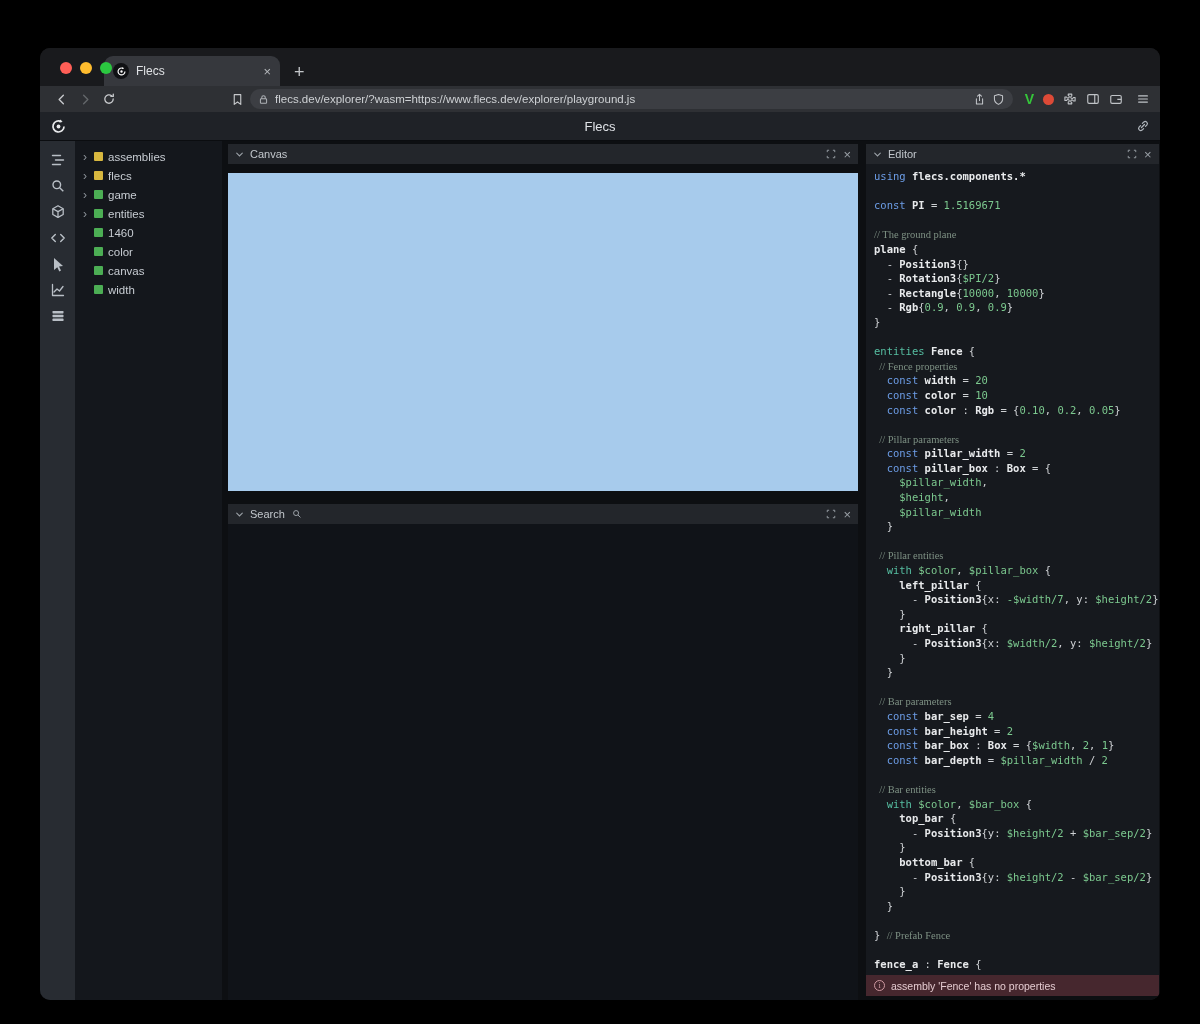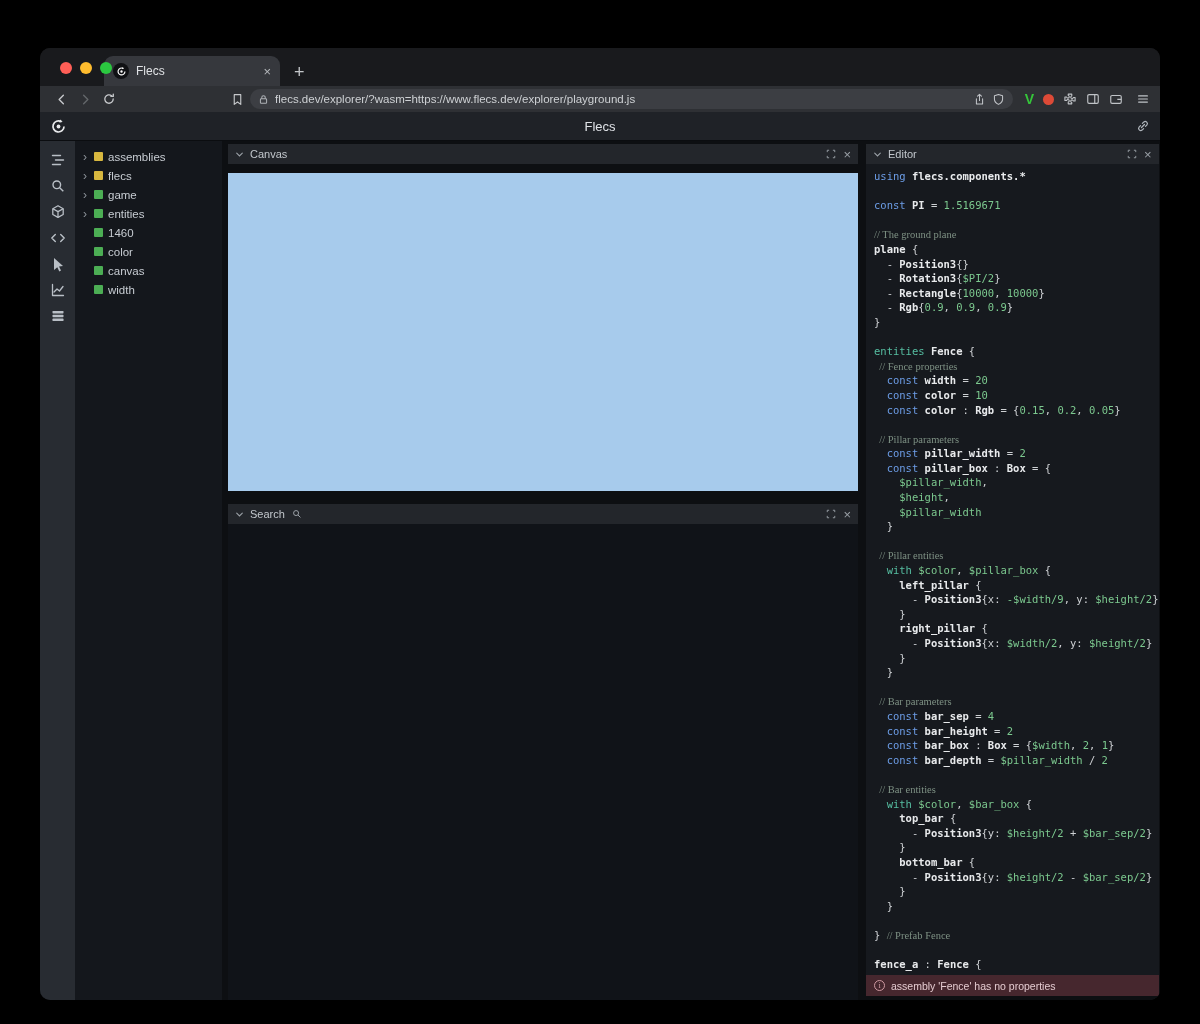--- a/index.html
+++ b/index.html
@@ -361,34 +361,34 @@
             <div class="code-line"><span class="tok-p">  - </span><span class="tok-t">Position3</span><span class="tok-p">{}</span></div>
             <div class="code-line"><span class="tok-p">  - </span><span class="tok-t">Rotation3</span><span class="tok-p">{</span><span class="tok-v">$PI/2</span><span class="tok-p">}</span></div>
             <div class="code-line"><span class="tok-p">  - </span><span class="tok-t">Rectangle</span><span class="tok-p">{</span><span class="tok-n">10000</span><span class="tok-p">, </span><span class="tok-n">10000</span><span class="tok-p">}</span></div>
             <div class="code-line"><span class="tok-p">  - </span><span class="tok-t">Rgb</span><span class="tok-p">{</span><span class="tok-n">0.9</span><span class="tok-p">, </span><span class="tok-n">0.9</span><span class="tok-p">, </span><span class="tok-n">0.9</span><span class="tok-p">}</span></div>
             <div class="code-line"><span class="tok-p">}</span></div>
             <div class="code-line"></div>
             <div class="code-line"><span class="tok-a">entities </span><span class="tok-t">Fence </span><span class="tok-p">{</span></div>
             <div class="code-line"><span class="tok-c">  // Fence properties</span></div>
             <div class="code-line"><span class="tok-k">  const </span><span class="tok-t">width</span><span class="tok-p"> = </span><span class="tok-n">20</span></div>
             <div class="code-line"><span class="tok-k">  const </span><span class="tok-t">color</span><span class="tok-p"> = </span><span class="tok-n">10</span></div>
-            <div class="code-line"><span class="tok-k">  const </span><span class="tok-t">color</span><span class="tok-p"> : </span><span class="tok-t">Rgb</span><span class="tok-p"> = {</span><span class="tok-n">0.15</span><span class="tok-p">, </span><span class="tok-n">0.2</span><span class="tok-p">, </span><span class="tok-n">0.05</span><span class="tok-p">}</span></div>
+            <div class="code-line"><span class="tok-k">  const </span><span class="tok-t">color</span><span class="tok-p"> : </span><span class="tok-t">Rgb</span><span class="tok-p"> = {</span><span class="tok-n">0.10</span><span class="tok-p">, </span><span class="tok-n">0.2</span><span class="tok-p">, </span><span class="tok-n">0.05</span><span class="tok-p">}</span></div>
             <div class="code-line"></div>
             <div class="code-line"><span class="tok-c">  // Pillar parameters</span></div>
             <div class="code-line"><span class="tok-k">  const </span><span class="tok-t">pillar_width</span><span class="tok-p"> = </span><span class="tok-n">2</span></div>
             <div class="code-line"><span class="tok-k">  const </span><span class="tok-t">pillar_box</span><span class="tok-p"> : </span><span class="tok-t">Box</span><span class="tok-p"> = {</span></div>
             <div class="code-line"><span class="tok-p">    </span><span class="tok-v">$pillar_width</span><span class="tok-p">,</span></div>
             <div class="code-line"><span class="tok-p">    </span><span class="tok-v">$height</span><span class="tok-p">,</span></div>
             <div class="code-line"><span class="tok-p">    </span><span class="tok-v">$pillar_width</span></div>
             <div class="code-line"><span class="tok-p">  }</span></div>
             <div class="code-line"></div>
             <div class="code-line"><span class="tok-c">  // Pillar entities</span></div>
             <div class="code-line"><span class="tok-a">  with </span><span class="tok-v">$color</span><span class="tok-p">, </span><span class="tok-v">$pillar_box</span><span class="tok-p"> {</span></div>
             <div class="code-line"><span class="tok-p">    </span><span class="tok-t">left_pillar </span><span class="tok-p">{</span></div>
-            <div class="code-line"><span class="tok-p">      - </span><span class="tok-t">Position3</span><span class="tok-p">{x: </span><span class="tok-v">-$width/9</span><span class="tok-p">, y: </span><span class="tok-v">$height/2</span><span class="tok-p">}</span></div>
+            <div class="code-line"><span class="tok-p">      - </span><span class="tok-t">Position3</span><span class="tok-p">{x: </span><span class="tok-v">-$width/7</span><span class="tok-p">, y: </span><span class="tok-v">$height/2</span><span class="tok-p">}</span></div>
             <div class="code-line"><span class="tok-p">    }</span></div>
             <div class="code-line"><span class="tok-p">    </span><span class="tok-t">right_pillar </span><span class="tok-p">{</span></div>
             <div class="code-line"><span class="tok-p">      - </span><span class="tok-t">Position3</span><span class="tok-p">{x: </span><span class="tok-v">$width/2</span><span class="tok-p">, y: </span><span class="tok-v">$height/2</span><span class="tok-p">}</span></div>
             <div class="code-line"><span class="tok-p">    }</span></div>
             <div class="code-line"><span class="tok-p">  }</span></div>
             <div class="code-line"></div>
             <div class="code-line"><span class="tok-c">  // Bar parameters</span></div>
             <div class="code-line"><span class="tok-k">  const </span><span class="tok-t">bar_sep</span><span class="tok-p"> = </span><span class="tok-n">4</span></div>
             <div class="code-line"><span class="tok-k">  const </span><span class="tok-t">bar_height</span><span class="tok-p"> = </span><span class="tok-n">2</span></div>
             <div class="code-line"><span class="tok-k">  const </span><span class="tok-t">bar_box</span><span class="tok-p"> : </span><span class="tok-t">Box</span><span class="tok-p"> = {</span><span class="tok-v">$width</span><span class="tok-p">, </span><span class="tok-n">2</span><span class="tok-p">, </span><span class="tok-n">1</span><span class="tok-p">}</span></div>

